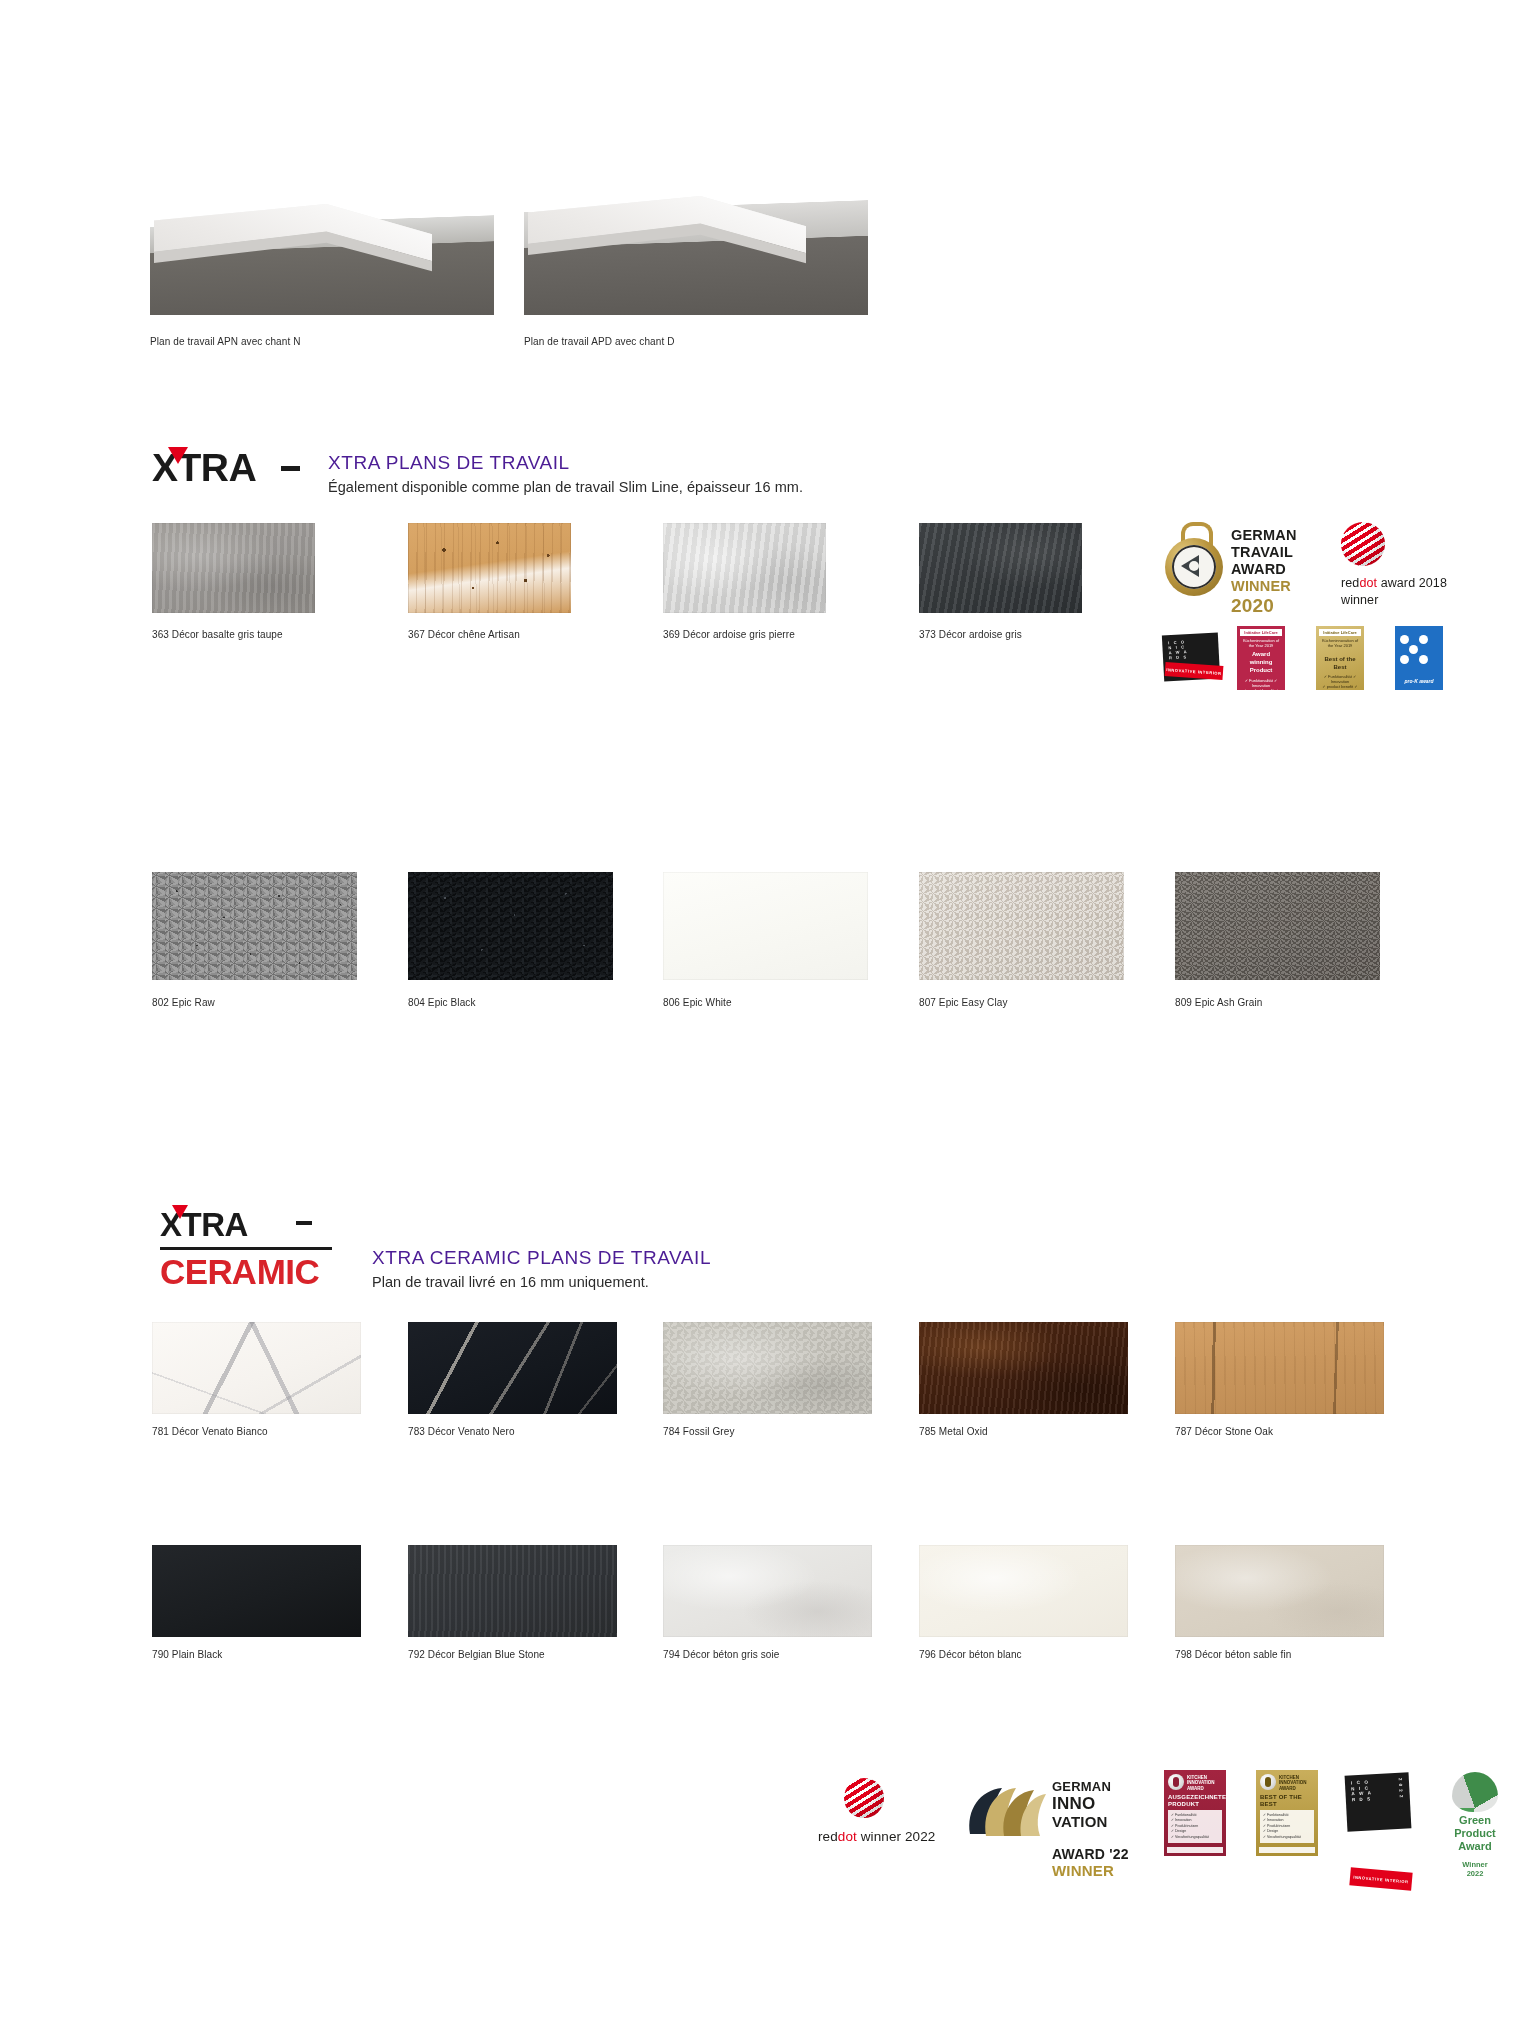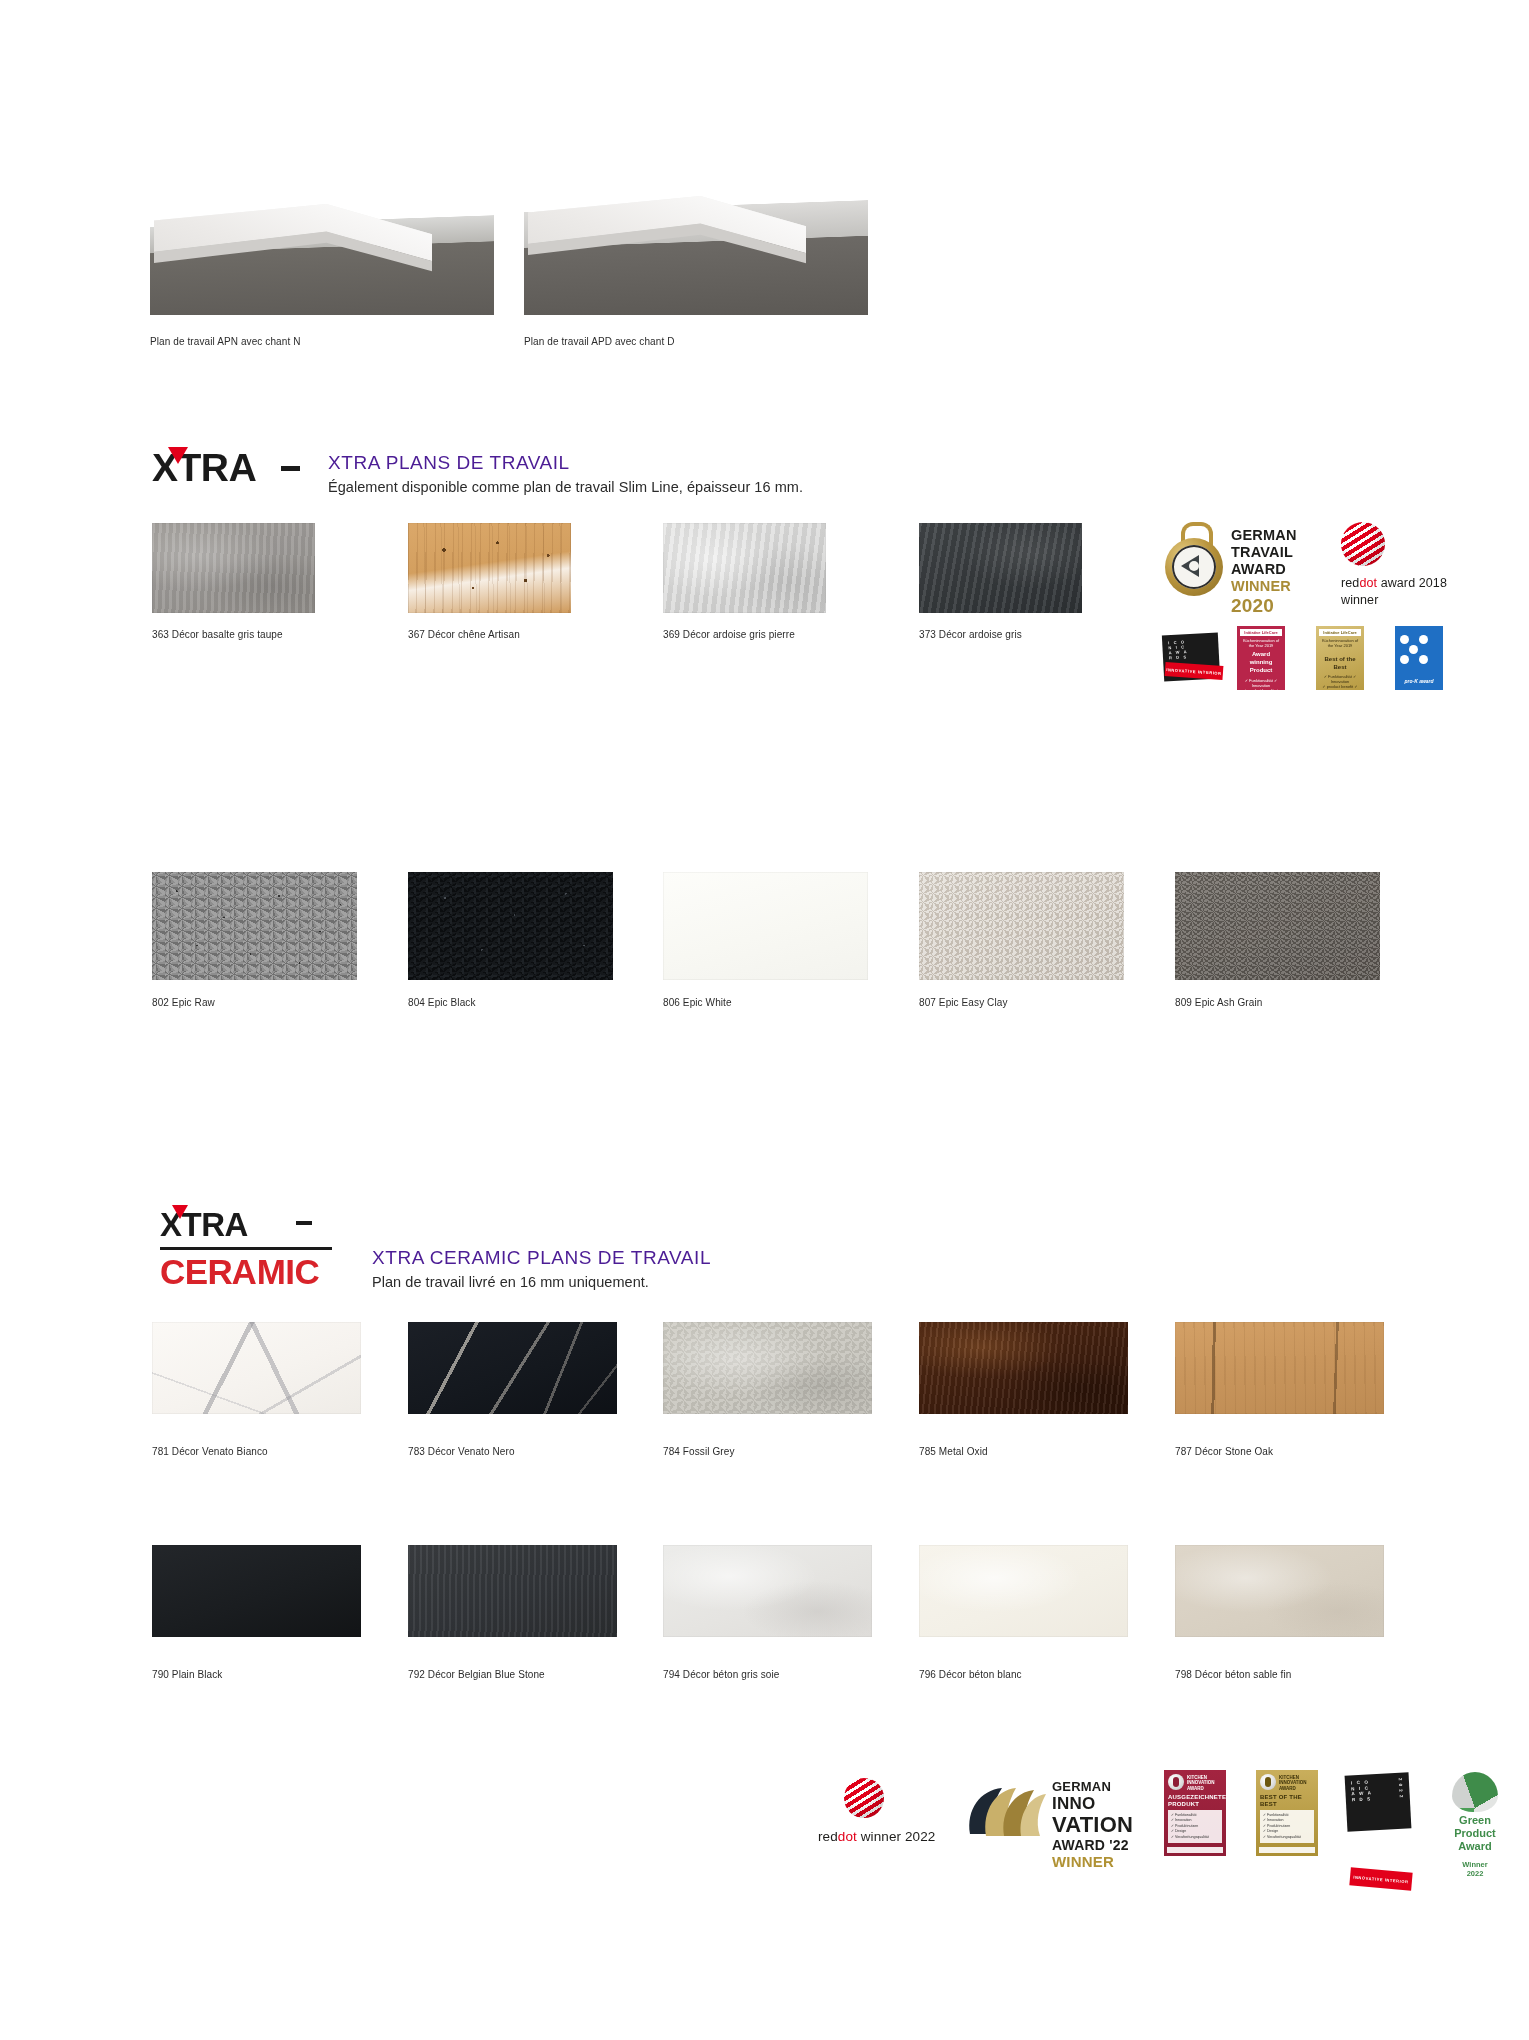--- a/index.html
+++ b/index.html
@@ -87,21 +87,21 @@
   .xc-bottom .flip{display:inline-block;transform:scaleX(-1);}
 
   
   .grid{position:absolute;}
   .sw-cell{position:absolute;top:0;}
   .sw{width:163px;height:90px;box-shadow:0 0 0 .5px rgba(0,0,0,.07) inset;}
   .sw.wide{width:205px;height:108px;}
   .sw.cer{width:209px;height:92px;}
   .sw-cap{margin-top:16px;}
   .sw-cap.q{margin-top:17px;}
-  .sw-cap.c{margin-top:32px;}
+  .sw-cap.c{margin-top:12px;}
 
   
   .t-363{background:
       repeating-linear-gradient(93deg,rgba(255,255,255,.10) 0 3px,rgba(0,0,0,.045) 3px 7px),
       radial-gradient(ellipse 70% 55% at 28% 36%,rgba(255,255,255,.22),transparent 70%),
       radial-gradient(ellipse 60% 50% at 74% 70%,rgba(0,0,0,.10),transparent 72%),
       linear-gradient(160deg,#a6a39f 0%,#9b9895 48%,#8f8c88 100%);}
   .t-367{background:
       repeating-linear-gradient(91deg,rgba(120,70,25,.16) 0 1.5px,rgba(255,255,255,0) 1.5px 9px),
       repeating-linear-gradient(89deg,rgba(90,50,15,.10) 0 1px,rgba(255,255,255,0) 1px 17px),
@@ -266,21 +266,21 @@
   .mb-blue .dots i{position:absolute;width:9px;height:9px;border-radius:50%;background:#fff;}
   .mb-blue .lbl{position:absolute;left:3px;bottom:6px;width:42px;text-align:center;color:#fff;font-size:5px;font-style:italic;font-weight:700;}
 
   
   .gia{position:relative;width:190px;height:72px;}
   .gia .swoosh{position:absolute;left:0;top:8px;width:84px;height:58px;}
   .gia-text{position:absolute;left:88px;top:4px;line-height:1;text-align:left;}
   .gia-text span{display:block;font-weight:700;color:#1d1d1b;letter-spacing:.2px;}
   .gia-text .a{font-size:13px;margin-bottom:2px;}
   .gia-text .b{font-size:17px;margin-bottom:2px;}
-  .gia-text .c{font-size:22px;margin-bottom:2px;}
+  .gia-text .c{font-size:15px;margin-bottom:18px;}
   .gia-text .d{font-size:14px;margin-bottom:2px;}
   .gia-text .e{font-size:15px;color:#b09234;}
 
   
   .kib{width:62px;height:86px;position:relative;box-sizing:border-box;padding:3px;color:#fff;font-size:4px;text-align:left;overflow:hidden;}
   .kib.red{background:linear-gradient(180deg,#a32440 0%,#8e1d36 100%);}
   .kib.gold{background:linear-gradient(180deg,#c9ae5c 0%,#ab8f35 100%);color:#3b3008;}
   .kib .seal{
     position:absolute;left:4px;top:4px;width:16px;height:16px;border-radius:50%;
     background:radial-gradient(circle at 35% 32%,#ffffff 0%,#e4e4e4 50%,#bdbdbd 100%);

